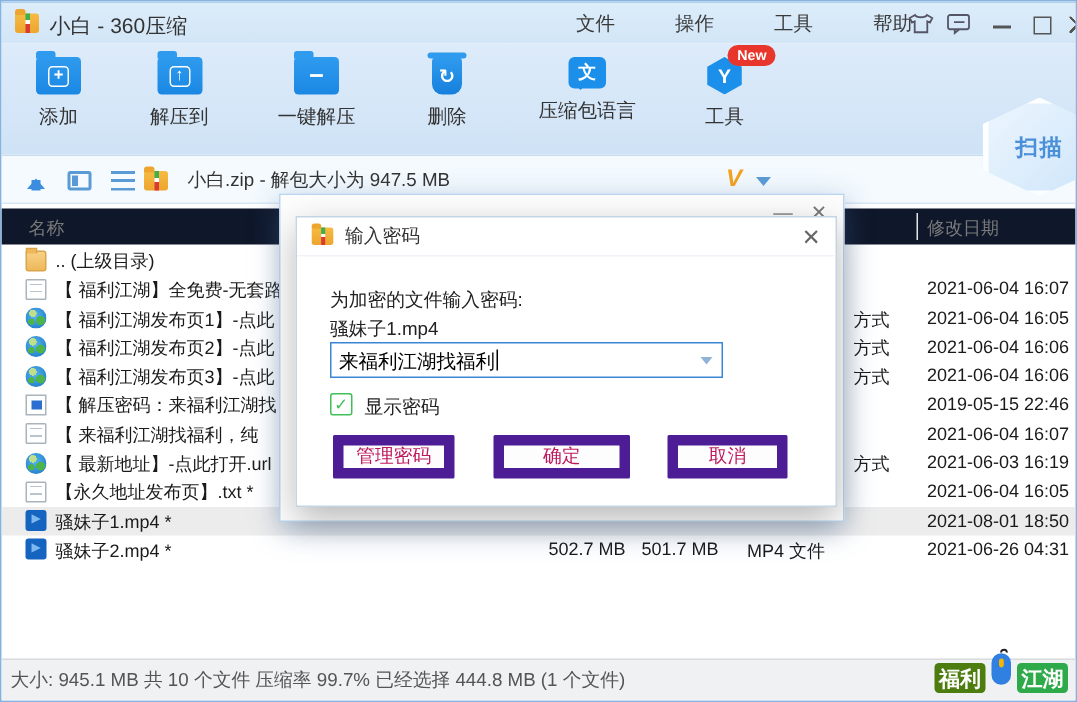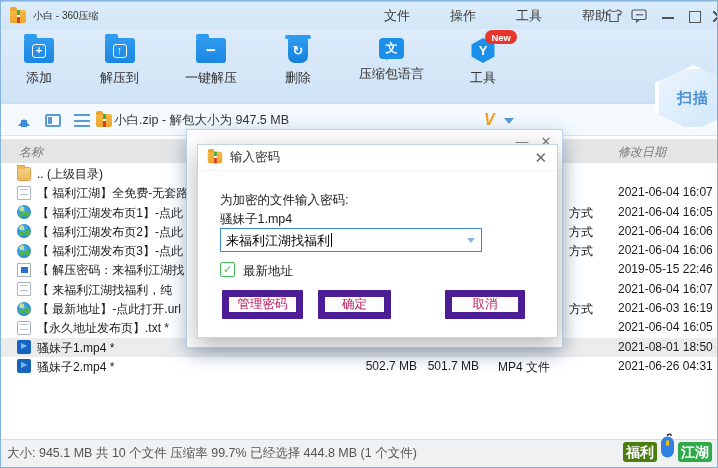--- a/index.html
+++ b/index.html
@@ -4,21 +4,21 @@
 <style>
   * { margin:0; padding:0; box-sizing:border-box; }
   body { font-family:"Liberation Sans","DejaVu Sans",sans-serif; background:#fff; }
   #win { position:relative; width:718px; height:468px; border:1px solid #85b3e0;
          overflow:hidden; background:#fff; font-family:"Liberation Sans","DejaVu Sans",sans-serif; }
 
   
   .titlebar { position:absolute; left:0; top:0; right:0; height:28px;
               background:linear-gradient(#dcecfa,#d2e6f7); border-top:1px solid #aecfec; }
   .app-zipicon { position:absolute; left:9px; top:7px; }
-  .win-title { position:absolute; left:32px; top:7px; font-size:10px; color:#333; }
+  .win-title { position:absolute; left:32px; top:7px; font-size:14px; color:#333; }
   .menubar { position:absolute; left:383px; top:0; height:28px; display:flex; align-items:center; gap:40px; }
   .menu-item { font-size:13px; color:#3a3a3a; cursor:default; }
   .wc { position:absolute; top:6px; width:18px; height:16px; }
   .wc-shirt { left:604px; } .wc-feedback { left:630px; }
   .wc-min { left:659px; } .wc-max { left:685px; } .wc-close { left:710px; }
   .wc-min::after { content:""; position:absolute; left:2px; top:9px; width:12px; height:2px; background:#555; }
   .wc-max::after { content:""; position:absolute; left:3px; top:3px; width:10px; height:10px; border:1.5px solid #555; }
   .wc-close::after { content:""; position:absolute; left:2px; top:3px; width:11px; height:11px;
       background:linear-gradient(45deg,transparent 44%,#555 44% 56%,transparent 56%),
                  linear-gradient(-45deg,transparent 44%,#555 44% 56%,transparent 56%); }
@@ -70,27 +70,27 @@
                 border-top:1px solid #c9ddf0; border-bottom:1px solid #d8e7f4; }
   .up-arrow { position:absolute; left:15px; top:8px; width:16px; height:16px; cursor:pointer; }
   .up-arrow::before { content:""; position:absolute; left:2px; top:1px;
       border:6px solid transparent; border-bottom:7px solid #3c8de0; }
   .up-arrow::after { content:""; position:absolute; left:5px; top:8px; width:6px; height:7px; background:#3c8de0; }
   .view-pane { position:absolute; left:44px; top:10px; width:16px; height:13px;
       border:2px solid #5b9bd5; border-radius:2px; cursor:pointer; }
   .view-pane::after { content:""; position:absolute; left:1px; top:1px; bottom:1px; width:4px; background:#5b9bd5; }
   .view-list { position:absolute; left:73px; top:10px; width:16px; height:13px; cursor:pointer;
       background:repeating-linear-gradient(#5b9bd5 0 2px, transparent 2px 5.5px); }
-  .arch-chip { position:absolute; left:95px; top:8px; display:flex; align-items:center; gap:2px; cursor:pointer; }
+  .arch-chip { position:absolute; left:95px; top:8px; display:flex; align-items:center; gap:13px; cursor:pointer; }
   .arch-text { font-size:12.5px; color:#333; }
   .v-logo { position:absolute; left:483px; top:7px; font-size:16px; font-weight:900; font-style:italic; color:#f5a21e; }
   .v-caret { position:absolute; left:503px; top:14px; border:5px solid transparent; border-top:6px solid #5b9bd5; cursor:pointer; }
 
   
-  .lheader { position:absolute; left:0; top:138px; right:0; height:24px; background:#e5e5e5;font-style:italic; }
+  .lheader { position:absolute; left:0; top:138px; right:0; height:24px; background:#0f172a; }
   .lh-name { position:absolute; left:18px; top:5px; font-size:12px; color:#7a7a7a; cursor:pointer; }
   .lh-date { position:absolute; left:617px; top:5px; font-size:12px; color:#7a7a7a; cursor:pointer; }
   .lh-sep { position:absolute; left:610px; top:3px; width:1px; height:18px; background:#e6e6e6; }
   .filelist { position:absolute; left:0; top:163px; right:0; }
   .frow { position:relative; height:19.3px; font-size:12px; color:#1a1a1a; cursor:default; }
   .frow.selected { background:#ececec; }
   .fcell { position:absolute; top:2px; white-space:nowrap; }
   .c-name { left:36px; }
   .c-size { left:336px; width:80px; text-align:right; }
   .c-packed { left:422px; width:56px; text-align:right; }
@@ -138,21 +138,21 @@
   .pw-drop { position:absolute; right:6px; top:9px; border:4.5px solid transparent; border-top:5.5px solid #8fb3d6; cursor:pointer; }
   .pw-check { position:absolute; left:22px; top:117px; width:15px; height:15px;
       border:1.5px solid #3fbf57; border-radius:2px; cursor:pointer;
       display:flex; align-items:center; justify-content:center; }
   .pw-checkmark { font-size:11px; color:#3fbf57; font-weight:bold; }
   .pw-checklabel { position:absolute; left:45px; top:118px; font-size:12.5px; color:#222; }
   .pw-btn { position:absolute; top:145px; height:29px; background:#fdfdfd; border:7px solid #4c1d95;
       border-radius:1px; font-size:12.5px; color:#be185d; cursor:pointer;
       display:flex; align-items:center; justify-content:center;
       font-family:Liberation Sans, sans-serif; }
-  .pw-manage { left:24px; width:81px; } .pw-ok { left:120px; width:73px; } .pw-cancel { left:247px; width:80px; }
+  .pw-manage { left:24px; width:81px; } .pw-ok { left:131px; width:91px; } .pw-cancel { left:247px; width:80px; }
 
   
   .statusbar { position:absolute; left:0; right:0; bottom:0; height:28px; background:#eff1f2;
       border-top:1px solid #d9dcde; display:flex; align-items:center; padding-left:6px; }
   .status-text { font-size:12.5px; color:#555; }
   .watermark { position:absolute; right:5px; bottom:5px; z-index:7; text-align:center; }
   .wm-badges { display:flex; align-items:flex-end; justify-content:center; gap:1px; }
   .wm-red,.wm-green { font-size:14px; font-weight:bold; color:#fff; padding:2px 3px; border-radius:3px; line-height:16px; }
   .wm-red { background:#4d7c0f; } .wm-green { background:#2faa4a; }
   .wm-domain { font-size:12.5px; font-weight:800; color:#111; margin-top:1px; letter-spacing:.3px; }
@@ -392,21 +392,21 @@
     <span class="pdlg-close">✕</span>
     <span class="pw-prompt">为加密的文件输入密码:</span>
     <span class="pw-file">骚妹子1.mp4</span>
     <div class="pw-input">
       <span class="pw-input-text"><span>来福利江湖找福利</span><span class="pw-caret"></span></span>
       <span class="pw-drop"></span>
     </div>
     <span class="pw-check">
       <span class="pw-checkmark">✓</span>
     </span>
-    <span class="pw-checklabel">最新地址</span>
+    <span class="pw-checklabel">显示密码</span>
     <button class="pw-btn pw-manage">管理密码</button>
     <button class="pw-btn pw-ok">确定</button>
     <button class="pw-btn pw-cancel">取消</button>
   </div>
 
   <div class="statusbar">
     <span class="status-text">大小: 945.1 MB 共 10 个文件 压缩率 99.7% 已经选择 444.8 MB (1 个文件)</span>
   </div>
 
   <div class="watermark">

